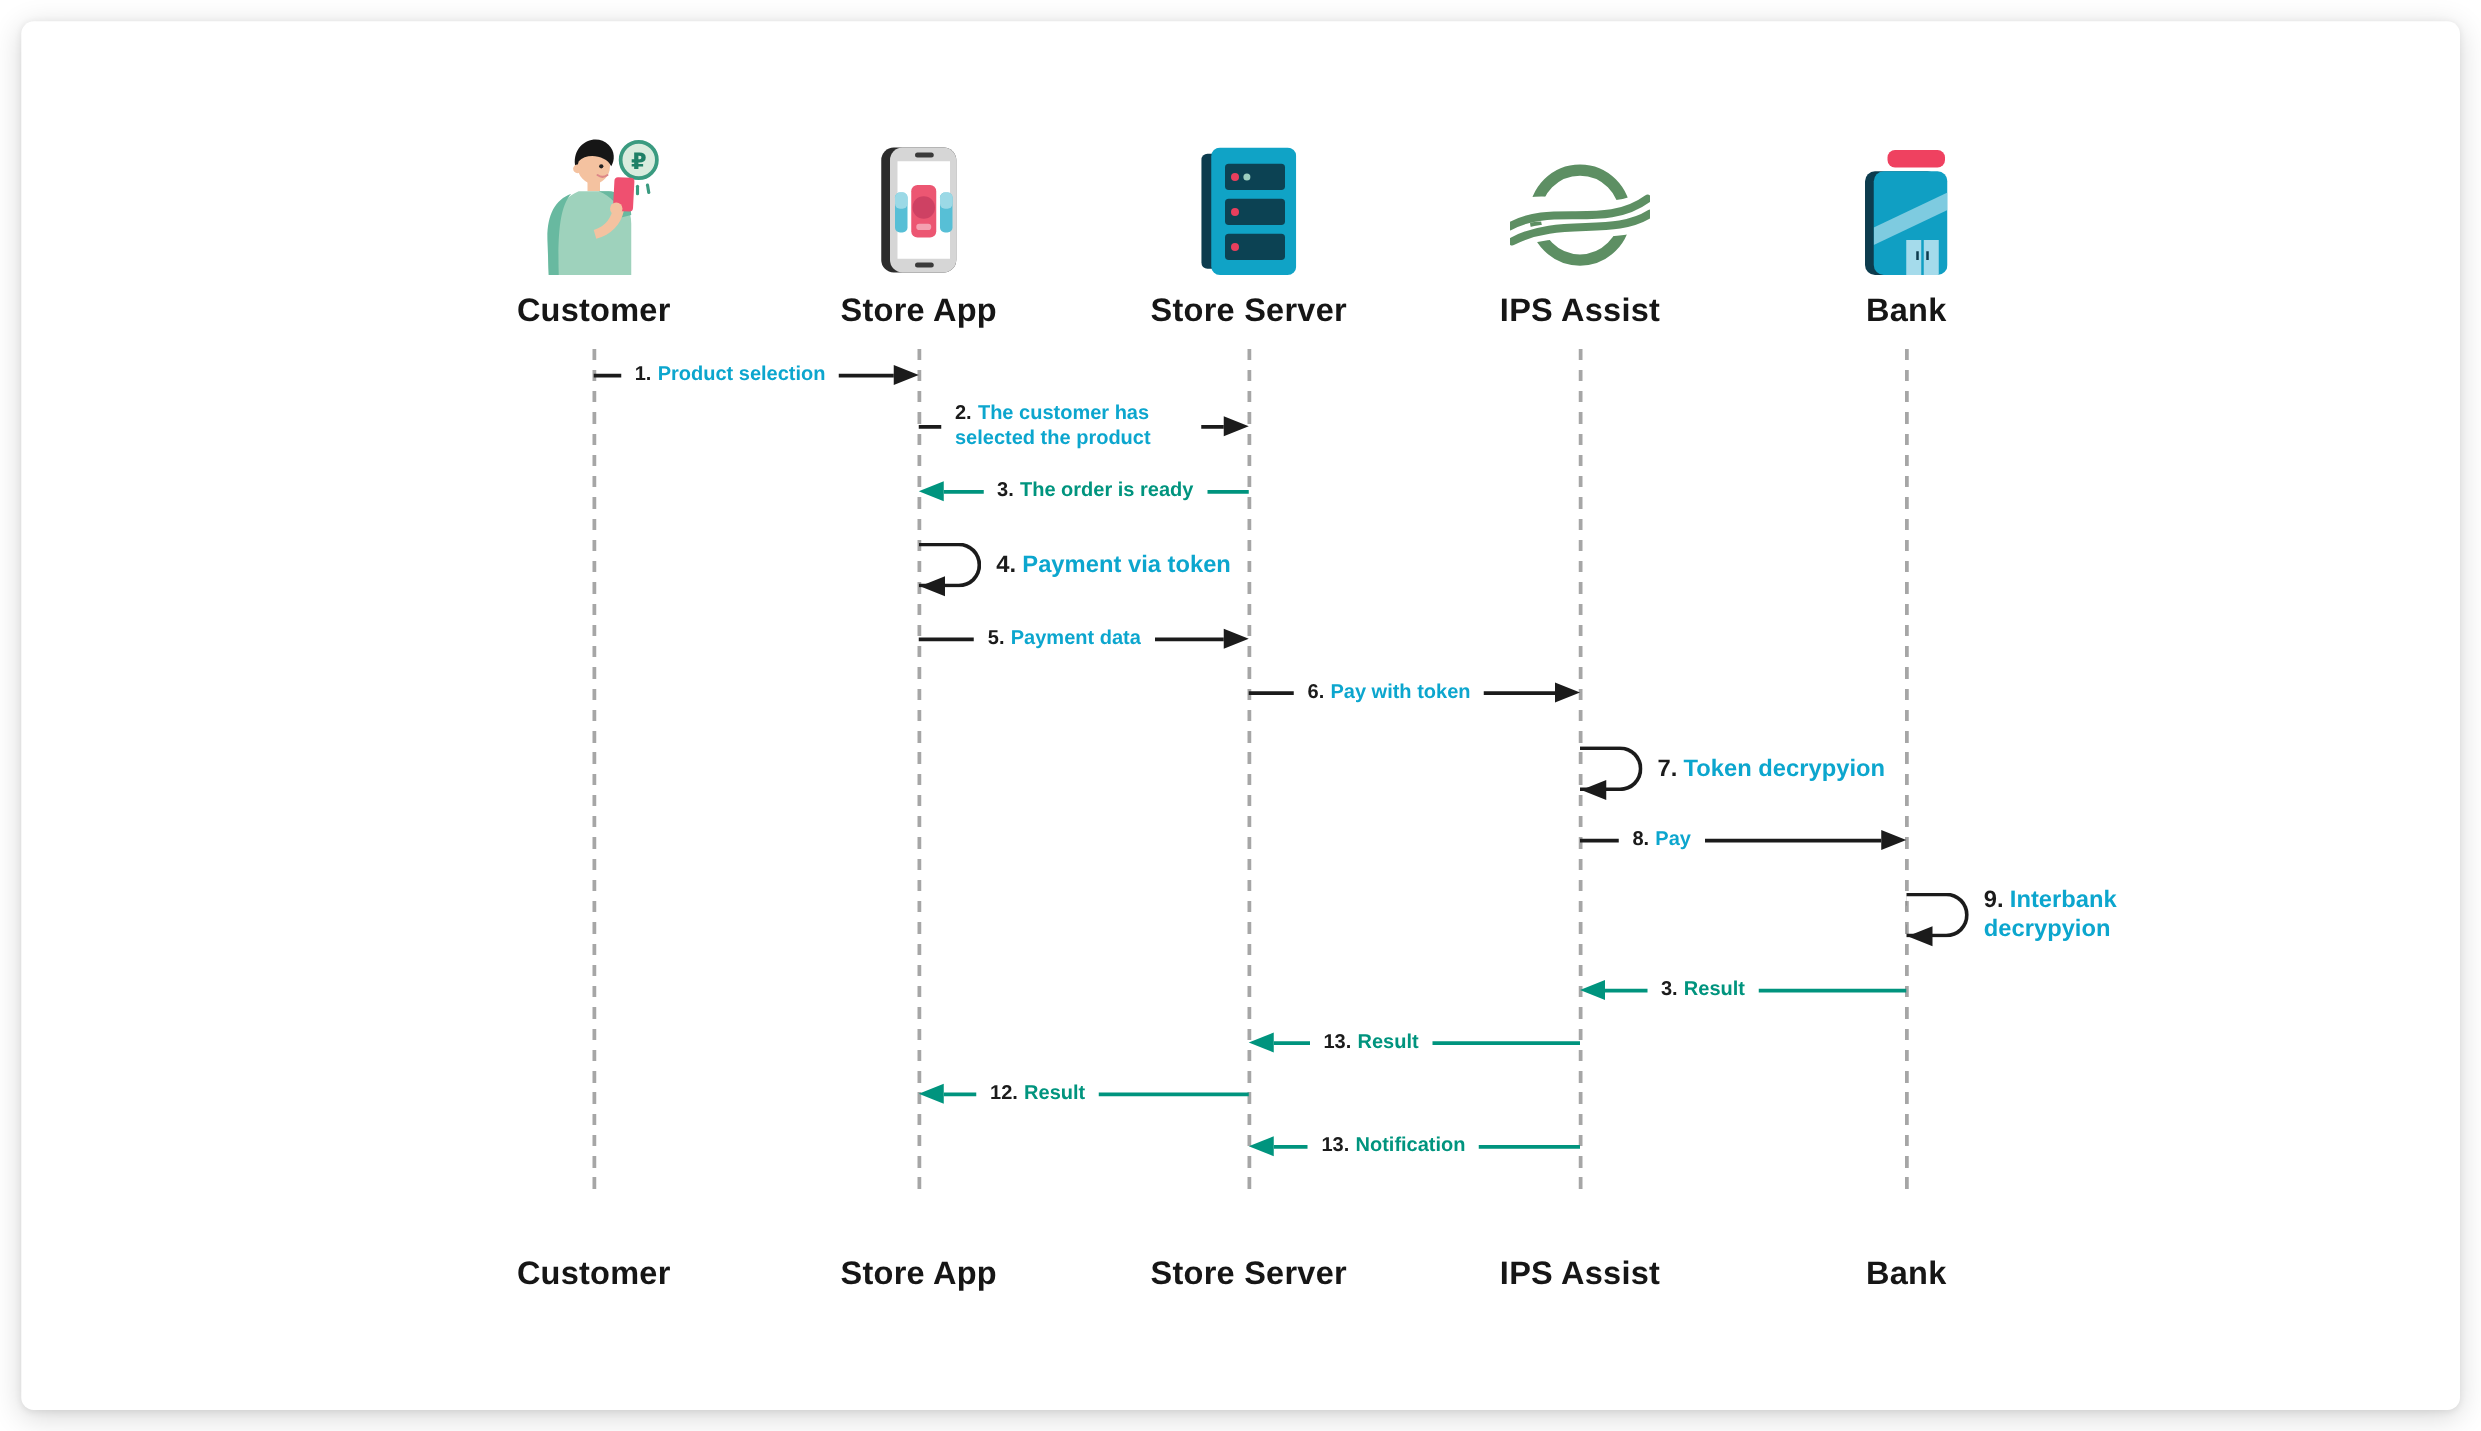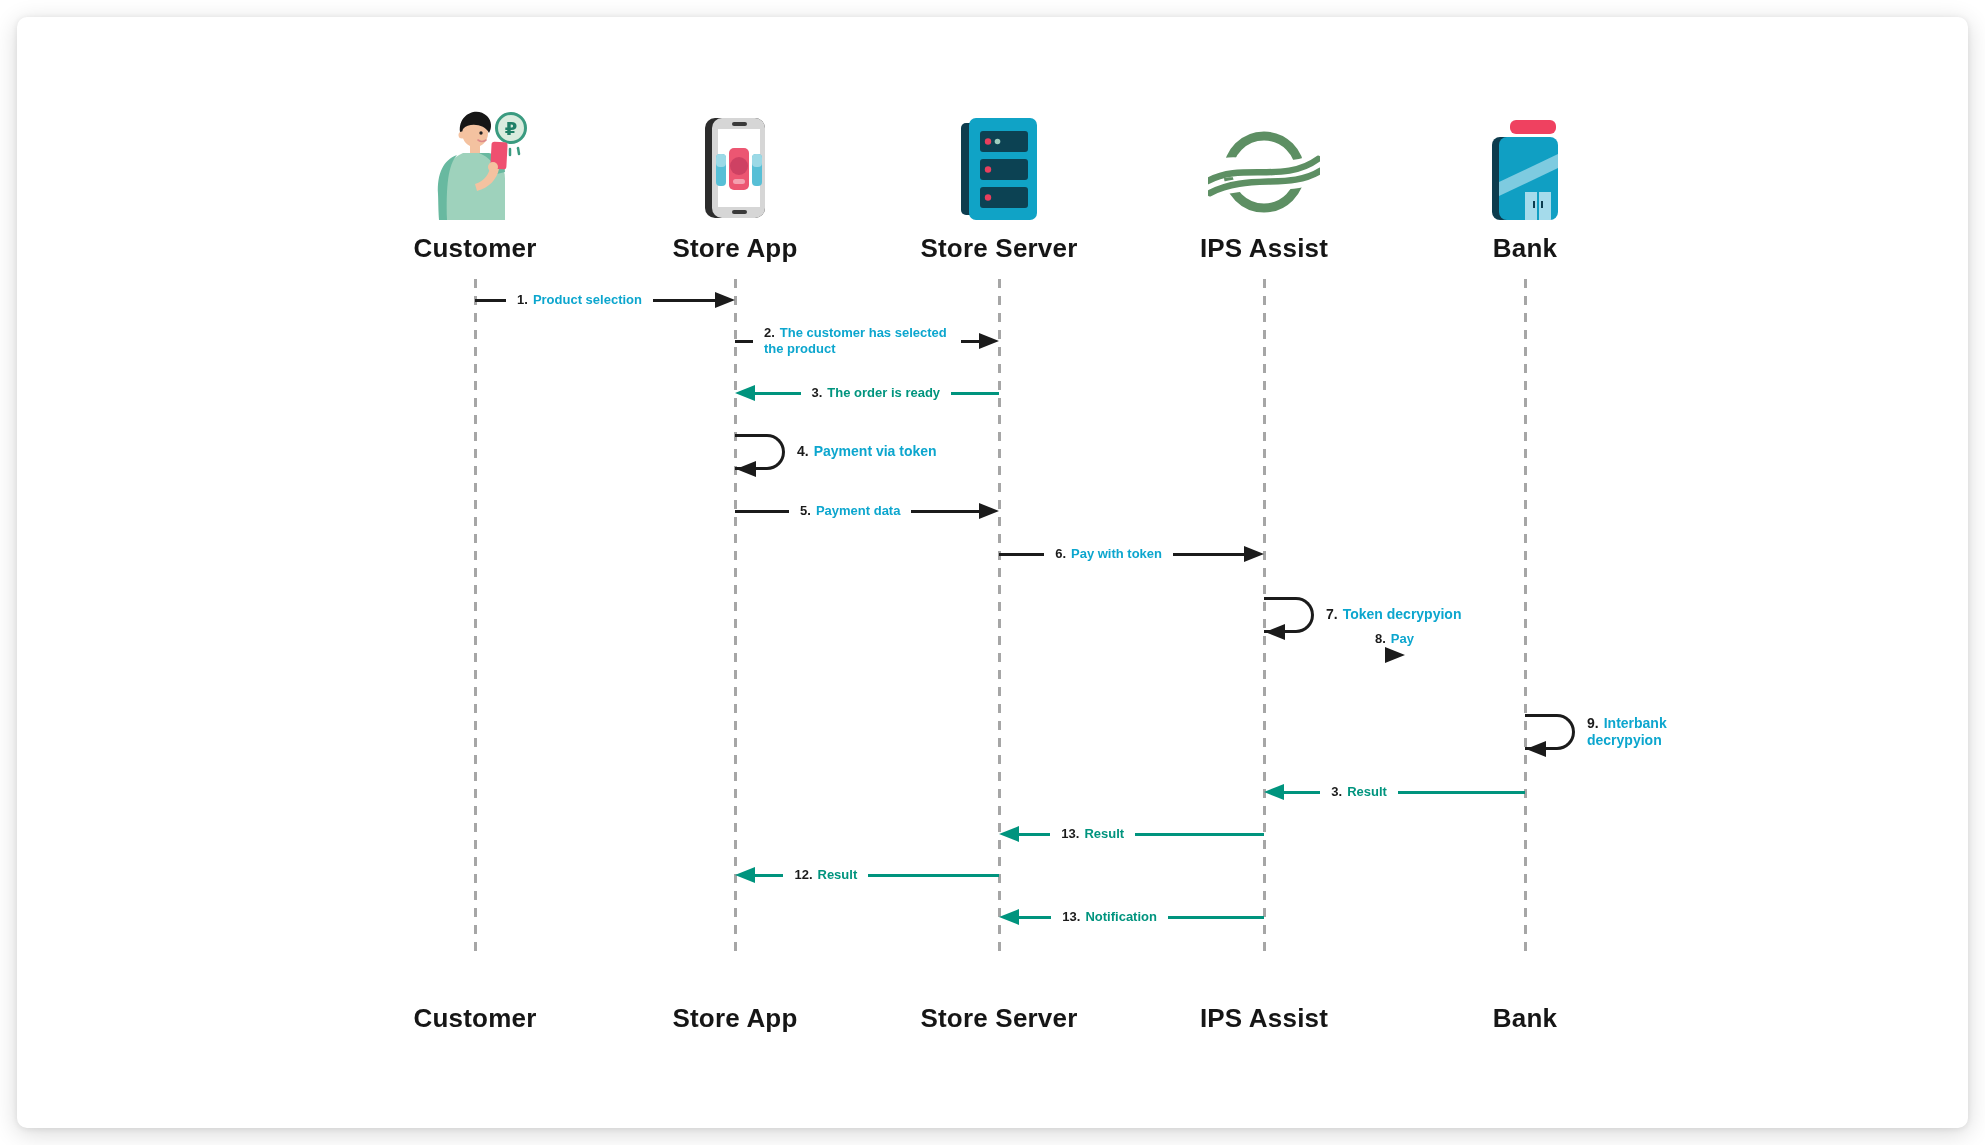--- a/index.html
+++ b/index.html
@@ -22,34 +22,34 @@
   
   .msg{position:absolute;display:flex;align-items:center;height:32px;}
   .msg.tall{height:46px;}
   .req{--line:#1b1b1b;--txt:#0ca6ce;}
   .res{--line:#00947e;--txt:#00947e;}
   .ln{height:3px;background:var(--line);}
   .ah-r{width:0;height:0;border-top:8px solid transparent;border-bottom:8px solid transparent;
     border-left:20px solid var(--line);flex-shrink:0;}
   .ah-l{width:0;height:0;border-top:8px solid transparent;border-bottom:8px solid transparent;
     border-right:20px solid var(--line);flex-shrink:0;}
-  .lbl{padding:0 11px;font-size:13px;font-weight:700;line-height:1.22;white-space:nowrap;}
+  .lbl{padding:0 11px;font-size:16px;font-weight:700;line-height:1.22;white-space:nowrap;}
   .lbl.wide{white-space:normal;width:186px;}
   .num{color:#1b1b1b;margin-right:5px;}
   .txt{color:var(--txt);}
 
   
   .loop{position:absolute;width:50px;height:36px;}
   .loop-shape{position:absolute;inset:0;border:3px solid #1b1b1b;border-left:none;
     border-radius:0 18px 18px 0;box-sizing:border-box;}
   .loop-arrow{position:absolute;left:1px;top:26.5px;width:0;height:0;
     border-top:8px solid transparent;border-bottom:8px solid transparent;
     border-right:20px solid #1b1b1b;}
   .loop-lbl{position:absolute;left:62px;top:18px;transform:translateY(-50%);
-    font-size:14px;font-weight:700;line-height:1.22;white-space:nowrap;}
+    font-size:19px;font-weight:700;line-height:1.22;white-space:nowrap;}
   .loop-lbl .txt{color:#0ca6ce;}
   .loop-lbl.wrap{white-space:normal;width:118px;}
 </style>
 </head>
 <body>
 
 <div class="card">
 <div class="stage">
 
   <div class="actor" style="left:338px;top:85px;">
@@ -200,21 +200,21 @@
     <div class="ln" style="flex-grow:1.1"></div>
     <div class="ah-r"></div>
   </div>
 
   <div class="loop" style="left:1247px;top:580px;">
     <div class="loop-shape"></div>
     <div class="loop-arrow"></div>
     <div class="loop-lbl"><span class="num">7.</span><span class="txt">Token decrypyion</span></div>
   </div>
 
-  <div class="msg req" style="left:1247px;top:614px;width:261px;flex-direction:column;">
+  <div class="msg req" style="left:1247px;top:639px;width:261px;">
     <div class="ln" style="flex-grow:.35"></div>
     <div class="lbl"><span class="num">8.</span><span class="txt">Pay</span></div>
     <div class="ln" style="flex-grow:1.6"></div>
     <div class="ah-r"></div>
   </div>
 
   <div class="loop" style="left:1508px;top:697px;">
     <div class="loop-shape"></div>
     <div class="loop-arrow"></div>
     <div class="loop-lbl wrap"><span class="num">9.</span><span class="txt">Interbank decrypyion</span></div>

